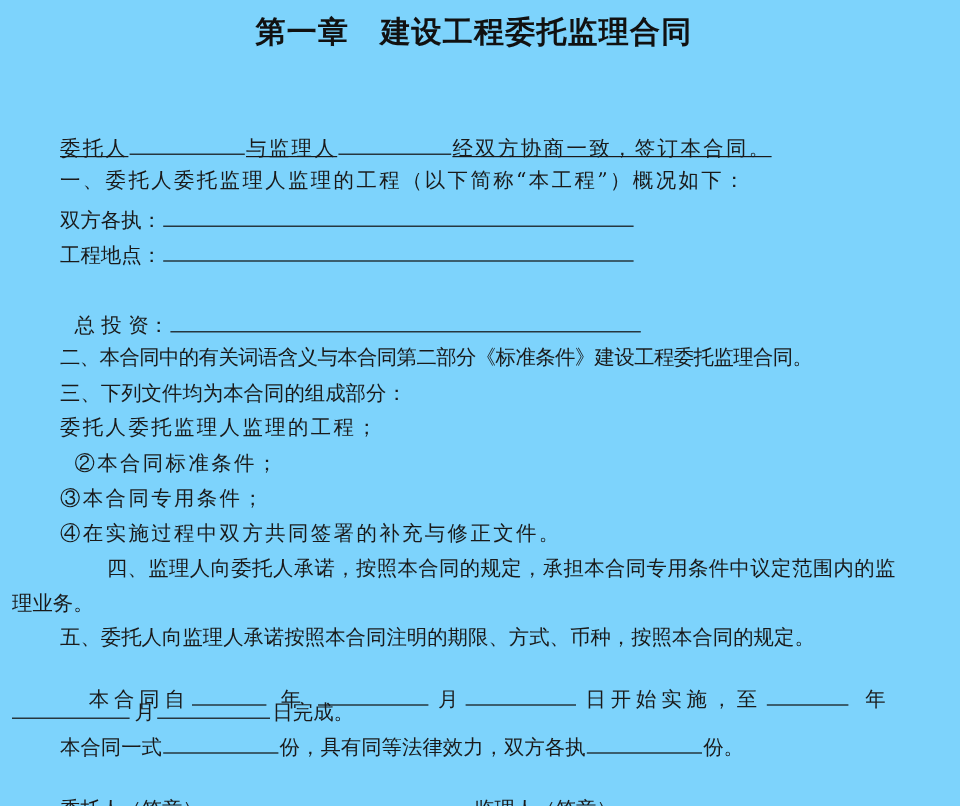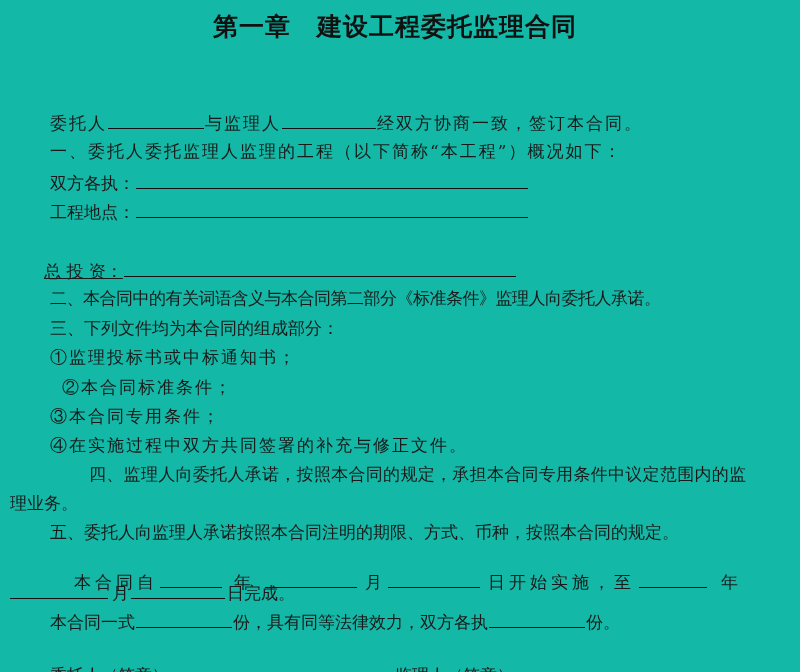--- a/index.html
+++ b/index.html
@@ -14,21 +14,21 @@
     position: relative;
     font-family: "DejaVu Serif", "Liberation Serif", serif;
     color: #111111;
   }
   .page {
     position: absolute;
     left: 0; top: 0;
     width: 800px;
     height: 672px;
     overflow: hidden;
-    background: #14b8a6;
+    background: #7dd3fc;
   }
   .title {
     position: absolute;
     left: 0;
     top: 10px;
     width: 790px;
     text-align: center;
     font-family: "DejaVu Sans", "Liberation Sans", sans-serif;
     font-size: 25px;
     font-weight: bold;
@@ -54,40 +54,40 @@
   .spread { letter-spacing: 4px; }
   .sp2 { letter-spacing: 2px; }
 </style>
 </head>
 <body>
 
 <div class="page">
 
   <div class="title">第一章　建设工程委托监理合同</div>
 
-  <div class="line" style="left:50px; top:110px;">
+  <div class="line" style="left:50px; top:110px;text-decoration:underline;">
     <span class="sp2">委托人</span><span class="blank" style="width:96px;"></span><span class="sp2">与监理人</span><span class="blank" style="width:94px;"></span><span class="sp2">经双方协商一致，签订本合同。</span>
   </div>
 
   <div class="line sp2" style="left:50px; top:140px;">一、委托人委托监理人监理的工程（以下简称“本工程”）概况如下：</div>
 
   <div class="line" style="left:50px; top:170px;">
     <span>双方各执：</span><span class="blank" style="width:392px;"></span>
   </div>
   <div class="line" style="left:50px; top:199px;">
     <span>工程地点：</span><span class="blank" style="width:392px;"></span>
   </div>
-  <div class="line" style="left:44px; top:258px;text-decoration:underline;">
+  <div class="line" style="left:62px; top:258px;">
     <span style="white-space:pre;">总 投 资：</span><span class="blank" style="width:392px;"></span>
   </div>
 
-  <div class="line" style="left:50px; top:287px; letter-spacing:-0.5px;">二、本合同中的有关词语含义与本合同第二部分《标准条件》监理人向委托人承诺。</div>
+  <div class="line" style="left:50px; top:287px; letter-spacing:-0.5px;">二、本合同中的有关词语含义与本合同第二部分《标准条件》建设工程委托监理合同。</div>
   <div class="line" style="left:50px; top:317px;">三、下列文件均为本合同的组成部分：</div>
 
-  <div class="line sp2" style="left:50px; top:346px;">①监理投标书或中标通知书；</div>
+  <div class="line sp2" style="left:50px; top:346px;">委托人委托监理人监理的工程；</div>
   <div class="line sp2" style="left:50px; top:376px;margin-left:12px;">②本合同标准条件；</div>
   <div class="line sp2" style="left:50px; top:405px;">③本合同专用条件；</div>
   <div class="line sp2" style="left:50px; top:434px;">④在实施过程中双方共同签署的补充与修正文件。</div>
 
   <div class="line" style="left:50px; top:463px; letter-spacing:0.3px;margin-left:39px;">四、监理人向委托人承诺，按照本合同的规定，承担本合同专用条件中议定范围内的监</div>
   <div class="line" style="left:10px; top:492px;">理业务。</div>
 
   <div class="line" style="left:50px; top:521px;">五、委托人向监理人承诺按照本合同注明的期限、方式、币种，按照本合同的规定。</div>
 
   <div class="line" style="left:50px; top:569px;margin-left:24px;">

